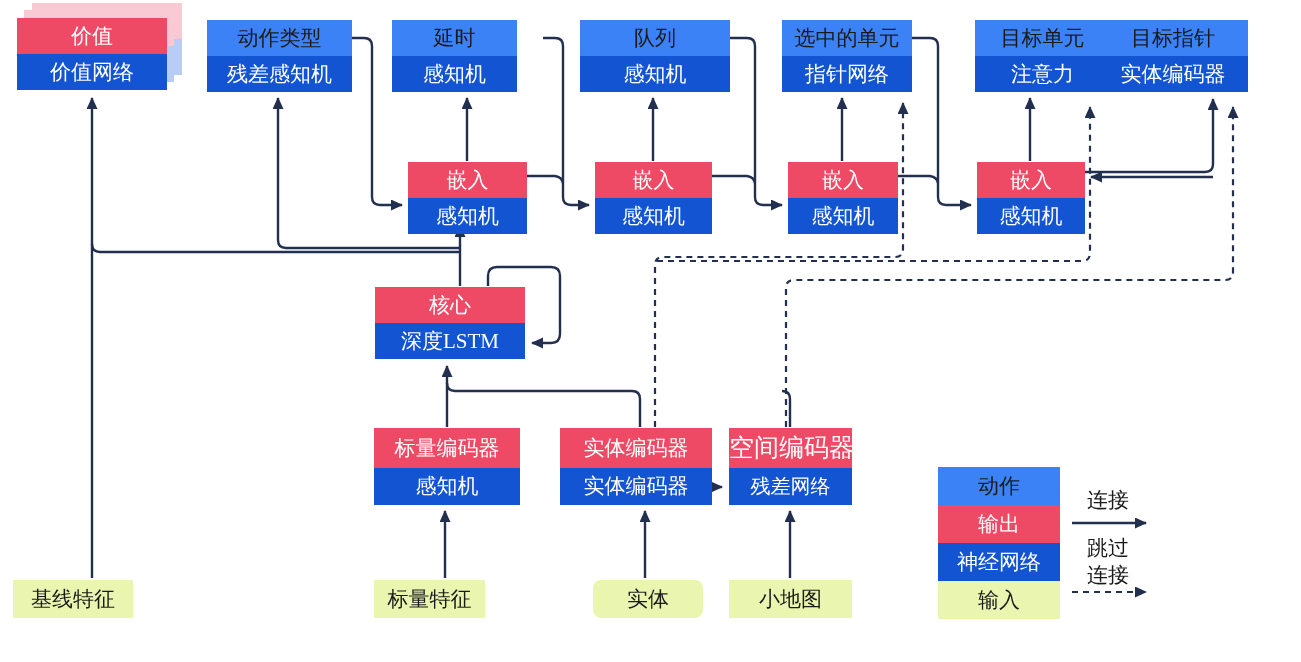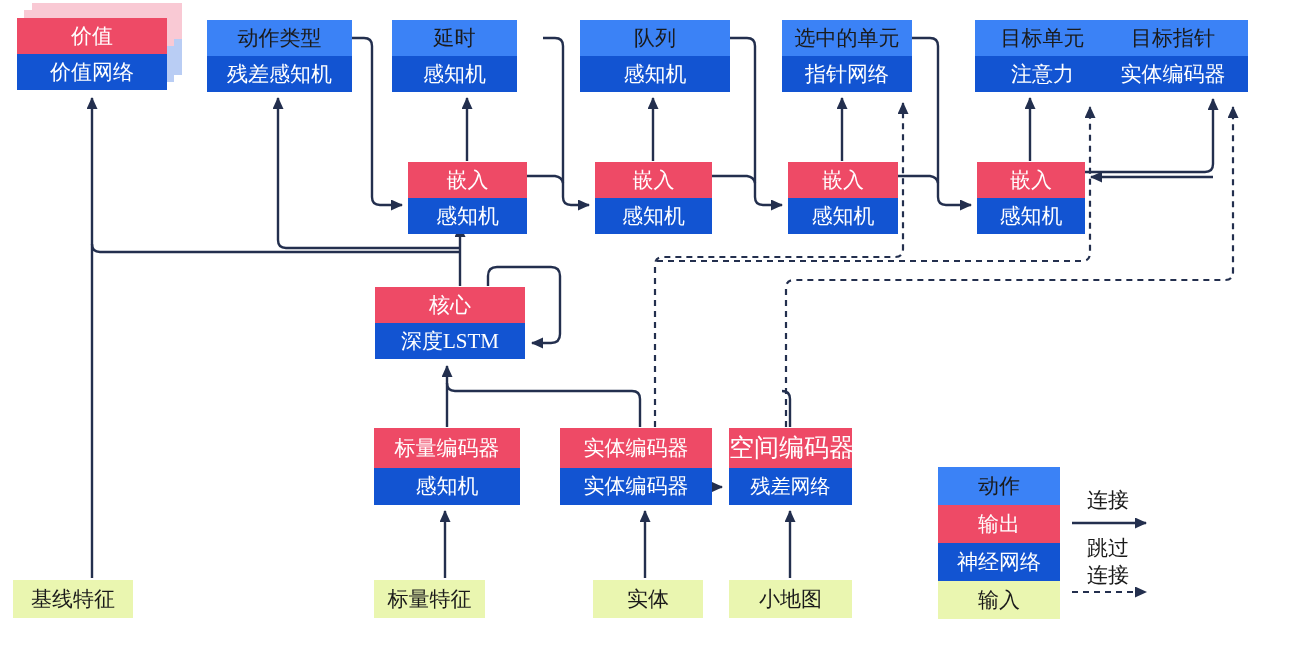--- a/index.html
+++ b/index.html
@@ -153,21 +153,21 @@
     <div class="row red" style="height:40px;line-height:40px;font-size:21px;">实体编码器</div>
     <div class="row blue" style="height:37px;line-height:37px;font-size:21px;">实体编码器</div>
   </div>
   <div class="node" style="left:729px;top:428px;width:123px;">
     <div class="row red" style="height:40px;line-height:40px;font-size:25px;">空间编码器</div>
     <div class="row blue" style="height:37px;line-height:37px;font-size:20px;">残差网络</div>
   </div>
 
   <div class="node green h38" style="left:13px;top:580px;width:120px;">基线特征</div>
   <div class="node green h38" style="left:374px;top:580px;width:111px;">标量特征</div>
-  <div class="node green h38" style="left:593px;top:580px;width:110px;">实体</div>
+  <div class="node green h38" style="left:593px;top:580px;width:110px;border-radius:8px;">实体</div>
   <div class="node green h38" style="left:729px;top:580px;width:123px;">小地图</div>
 
   <div class="node" style="left:938px;top:467px;width:122px;">
     <div class="row yellow h38">动作</div>
     <div class="row red h38">输出</div>
     <div class="row blue h38">神经网络</div>
     <div class="row green h38">输入</div>
   </div>
   <div class="lbl" style="left:1078px;top:488px;width:60px;">连接</div>
   <div class="lbl" style="left:1078px;top:536px;width:60px;">跳过</div>

